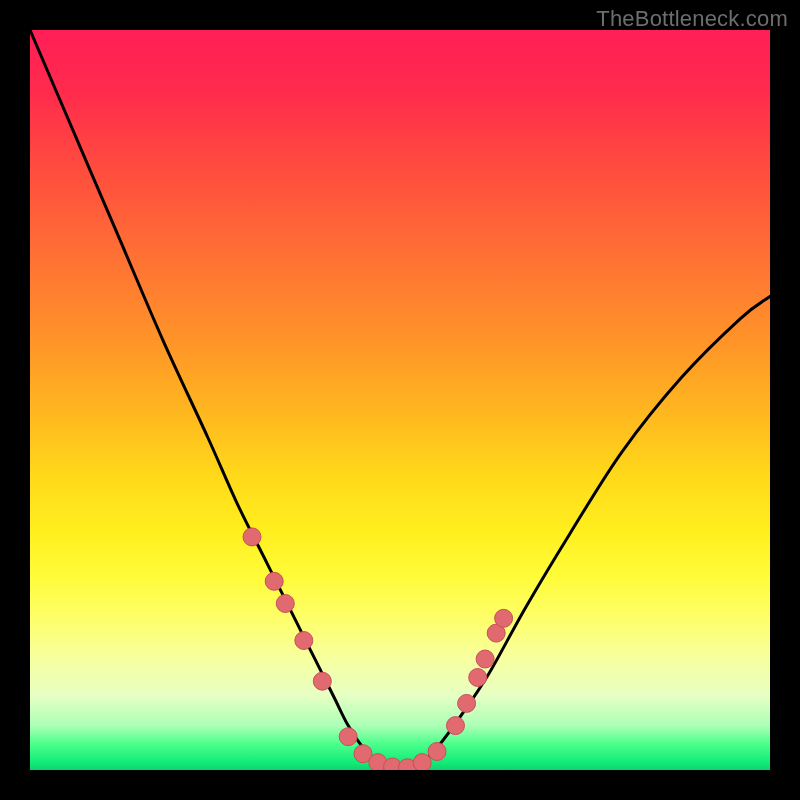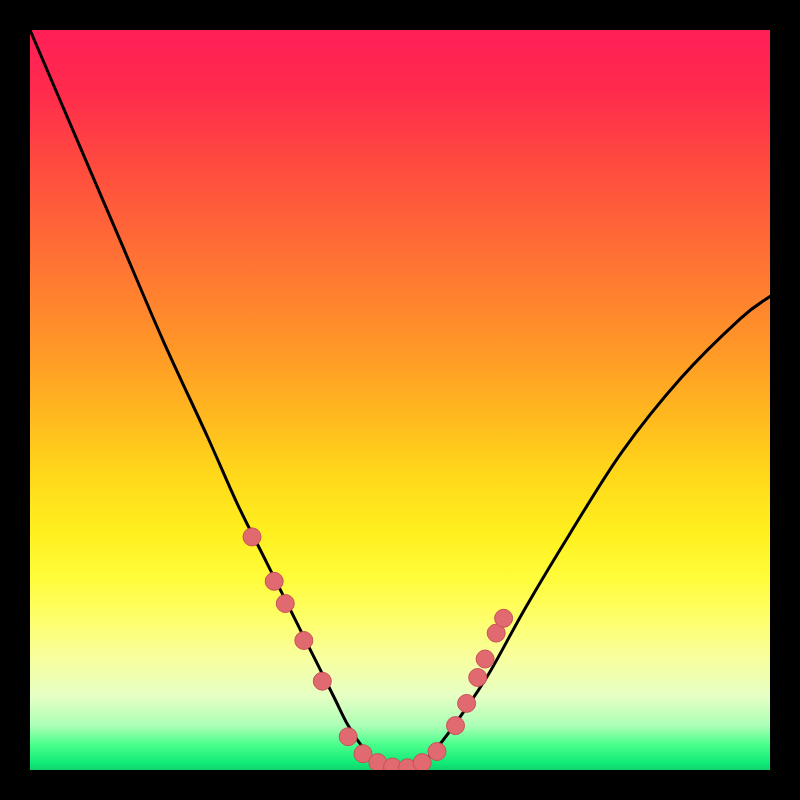--- a/index.html
+++ b/index.html
@@ -85,13 +85,14 @@
           <circle cx="425.5" cy="695.6" r="9" fill="#e06a6f" stroke="#c94f55" stroke-width="1"></circle>
           <circle cx="436.6" cy="673.4" r="9" fill="#e06a6f" stroke="#c94f55" stroke-width="1"></circle>
           <circle cx="447.7" cy="647.5" r="9" fill="#e06a6f" stroke="#c94f55" stroke-width="1"></circle>
           <circle cx="455.1" cy="629.0" r="9" fill="#e06a6f" stroke="#c94f55" stroke-width="1"></circle>
           <circle cx="466.2" cy="603.1" r="9" fill="#e06a6f" stroke="#c94f55" stroke-width="1"></circle>
           <circle cx="473.6" cy="588.3" r="9" fill="#e06a6f" stroke="#c94f55" stroke-width="1"></circle>
         </g>
     </svg>
   </div>
 
+  <div class="watermark">TheBottleneck.com</div>
 </div>
 
 </body></html>

